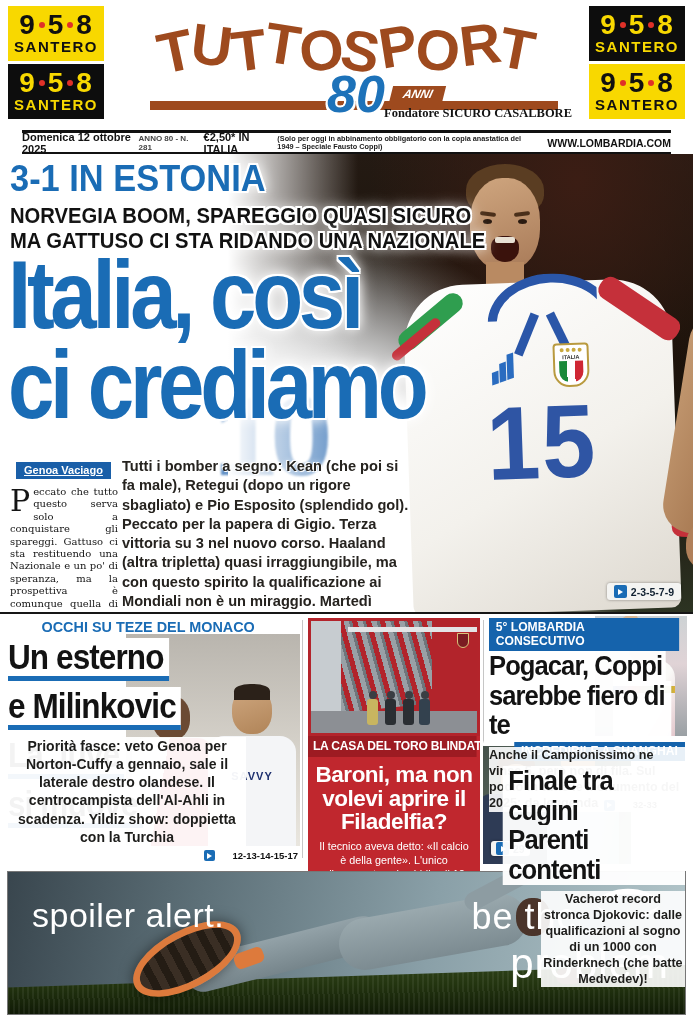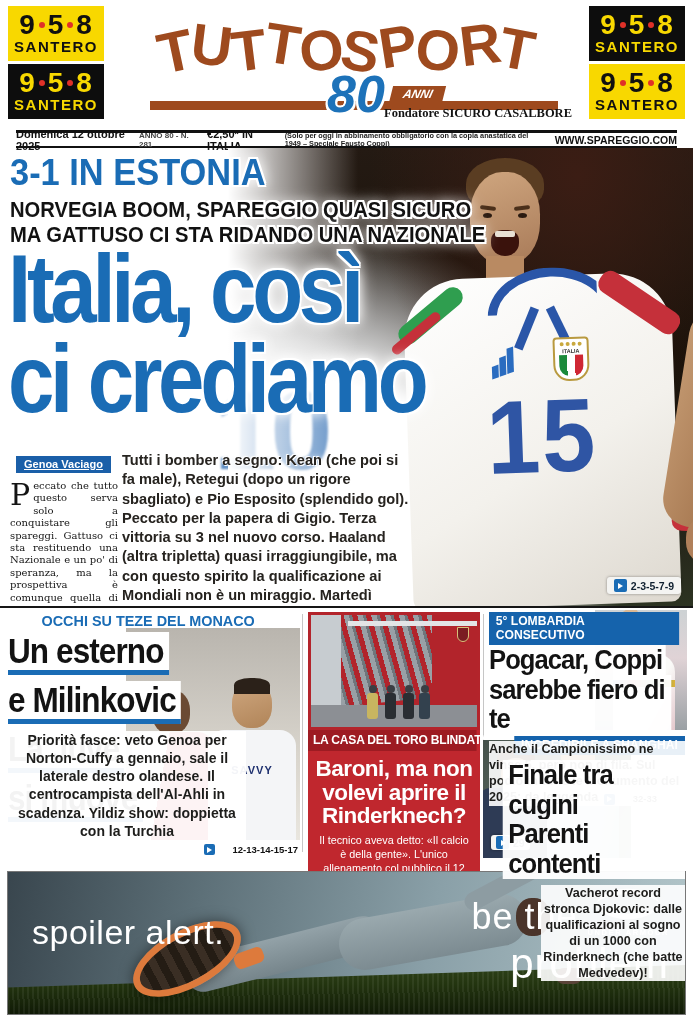--- a/index.html
+++ b/index.html
@@ -32,21 +32,21 @@
   .masthead-title span:nth-child(7){transform:rotate(-9deg) translateY(-1px);}
   .masthead-title span:nth-child(8){transform:rotate(6deg) translateY(3px);}
   .masthead-title span:nth-child(9){transform:rotate(-7deg) translateY(-3px);}
   .masthead-title span:nth-child(10){transform:rotate(11deg) translateY(2px);}
   .logo-bar{position:absolute;left:35px;right:20px;top:99px;height:9px;background:var(--masthead-brown);}
   .anniv-80{position:absolute;left:212px;top:62px;font-size:52px;font-weight:900;font-style:italic;color:#1d72b9;text-shadow:2px 0 0 #fff,-2px 0 0 #fff,0 2px 0 #fff,0 -2px 0 #fff,2px 2px 0 #fff,-2px 2px 0 #fff;z-index:3;}
   .anniv-ribbon{position:absolute;left:276px;top:84px;background:var(--masthead-brown);color:#fff;font-style:italic;font-weight:900;font-size:12px;padding:1px 12px 2px;transform:skewX(-14deg);z-index:2;}
   .founder{position:absolute;right:6px;top:104px;font-family:"Liberation Serif",serif;font-weight:700;font-size:12.5px;color:#141414;}
 
   
-  .dateline{margin:0 16px;border-top:3px solid #111;border-bottom:2px solid #111;height:18px;display:flex;align-items:center;gap:6px;}
+  .dateline{margin:0 22px;border-top:3px solid #111;border-bottom:2px solid #111;height:24px;display:flex;align-items:center;gap:6px;}
   .dl-date{font-weight:900;font-size:11px;color:#111;}
   .dl-issue{font-weight:700;font-size:8px;color:#444;}
   .dl-sp{flex:1;}
   .dl-price{font-weight:900;font-size:11px;color:#111;}
   .dl-note{font-weight:700;font-size:7.3px;color:#222;max-width:260px;line-height:1;}
   .dl-web{font-weight:900;font-size:10.5px;color:#111;margin-left:4px;}
 
   
   .lead{position:relative;height:458px;overflow:hidden;}
   .lead-photo{position:absolute;left:228px;top:0;right:0;bottom:0;
@@ -191,21 +191,21 @@
     background:linear-gradient(180deg,#3a5224 0%,#22330f 60%,#101a06 100%);}
   .ad-grass::after{content:"";position:absolute;inset:0;background:repeating-linear-gradient(88deg,rgba(255,255,255,.06) 0 2px,transparent 2px 5px);}
   .ath-torso{position:absolute;left:330px;top:34px;width:190px;height:52px;background:linear-gradient(180deg,#9aa9ae,#7c8b91);border-radius:26px;transform:rotate(-10deg);}
   .ath-legs{position:absolute;left:175px;top:64px;width:200px;height:36px;background:linear-gradient(180deg,#93a2a8,#76858b);border-radius:20px;transform:rotate(-14deg);}
   .ath-head{position:absolute;left:508px;top:26px;width:34px;height:38px;background:#4a342a;border-radius:46%;}
   .ath-arm{position:absolute;left:452px;top:2px;width:96px;height:18px;background:#8d9ca2;border-radius:10px;transform:rotate(-28deg);}
   .ath-hand{position:absolute;left:548px;top:96px;width:26px;height:16px;background:#5a4338;border-radius:8px;}
   .ath-shoe{position:absolute;left:120px;top:58px;width:118px;height:58px;border-radius:50%;transform:rotate(-28deg);
     border:7px solid #dd7a3c;background:repeating-linear-gradient(90deg,#3a2e24 0 8px,#241c14 8px 16px);box-shadow:0 0 14px rgba(0,0,0,.5);}
   .ath-sock{position:absolute;left:226px;top:78px;width:30px;height:16px;background:#dd7a3c;border-radius:6px;transform:rotate(-20deg);}
-  .ad-left{position:absolute;left:24px;top:24px;font-size:34px;color:#fff;font-weight:400;letter-spacing:.5px;margin-top:17px;}
+  .ad-left{position:absolute;left:24px;top:24px;font-size:34px;color:#fff;font-weight:400;letter-spacing:.5px;}
   .ad-right{position:absolute;right:16px;top:10px;text-align:right;color:#fff;}
   .ad-right-row{display:flex;align-items:flex-start;gap:10px;justify-content:flex-end;}
   .be-the{font-size:36px;font-weight:400;margin-top:14px;letter-spacing:1px;}
   .ua-block{display:flex;flex-direction:column;align-items:center;}
   .ua-word{font-size:7.5px;font-weight:700;letter-spacing:1.6px;margin-top:2px;white-space:nowrap;}
   .problem{font-size:42px;font-weight:400;margin-top:2px;letter-spacing:1px;}
 </style>
 </head>
 <body>
 
@@ -264,21 +264,21 @@
       <div class="founder">Fondatore SICURO CASALBORE</div>
     </div>
   </header>
 
   <div class="dateline">
     <span class="dl-date">Domenica 12 ottobre 2025</span>
     <span class="dl-issue">ANNO 80 - N. 281</span>
     <span class="dl-sp"></span>
     <span class="dl-price">€2,50* IN ITALIA</span>
     <span class="dl-note">(Solo per oggi in abbinamento obbligatorio con la copia anastatica del 1949 – Speciale Fausto Coppi)</span>
-    <span class="dl-web">WWW.SPAREGGIO.COM</span>
+    <span class="dl-web">WWW.LOMBARDIA.COM</span>
   </div>
 
   <section class="lead">
     <div class="lead-photo">
       <div class="bg-number">10</div>
       <div class="player">
         <div class="hair"></div>
         <div class="head">
           <div class="brow l"></div>
             <div class="brow r"></div>
@@ -376,21 +376,21 @@
           <div class="toro-roof"></div>
           <div class="toro-ground"></div>
         <div class="toro-crest"></div>
         <div class="person p1"></div>
           <div class="person p2"></div>
           <div class="person p3"></div>
           <div class="person p4"></div>
       </div>
       <div class="toro-panel">
         <div class="toro-strip">LA CASA DEL TORO BLINDATA DA 3 MESI</div>
-        <div class="toro-hl">Baroni, ma non volevi aprire il Rinderknech?</div>
+        <div class="toro-hl">Baroni, ma non volevi aprire il Filadelfia?</div>
         <div class="toro-body">Il tecnico aveva detto: «Il calcio è della gente». L'unico allenamento col pubblico il 12 luglio... E per il Museo al Fila nessun passo avanti</div>
       </div>
       <div class="toro-ref mini-ref">
           <span class="tri-box red"></span>
           <b>18-19-21</b>
         </div>
     </article>
 
     <article class="pogacar">
       <div class="pog-photo">

